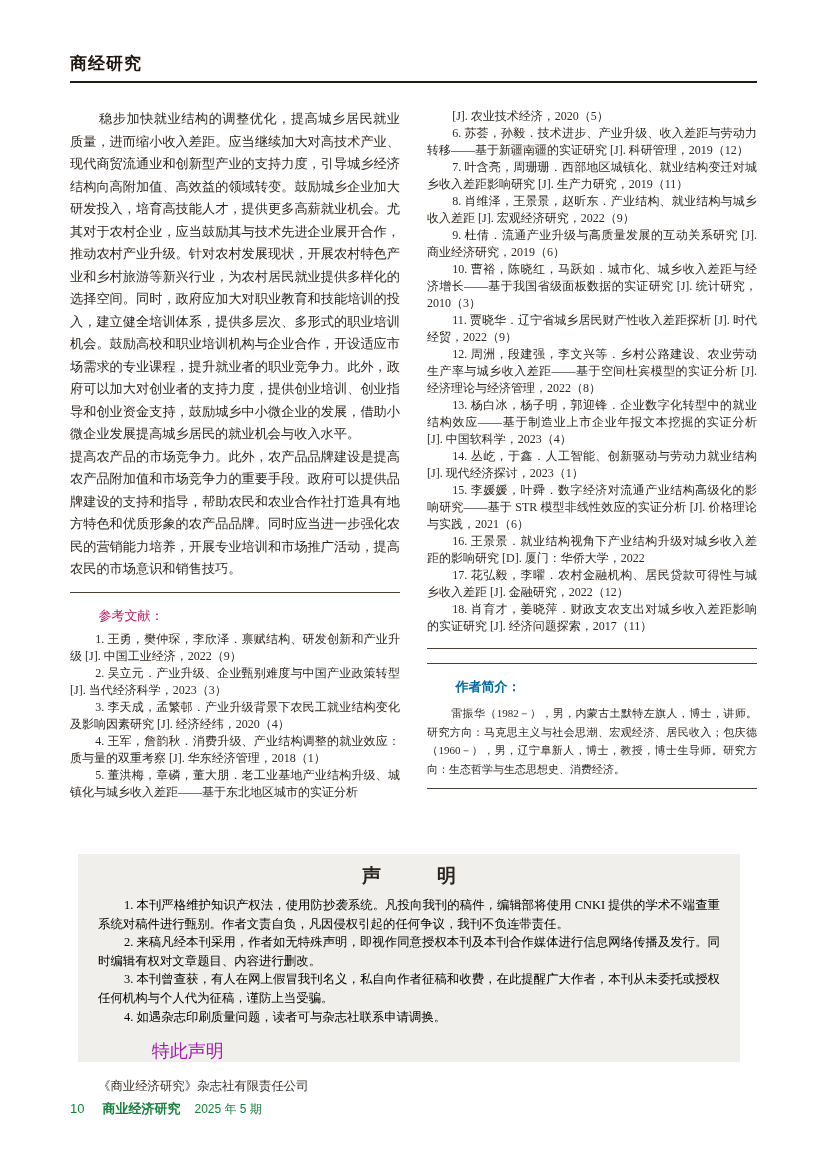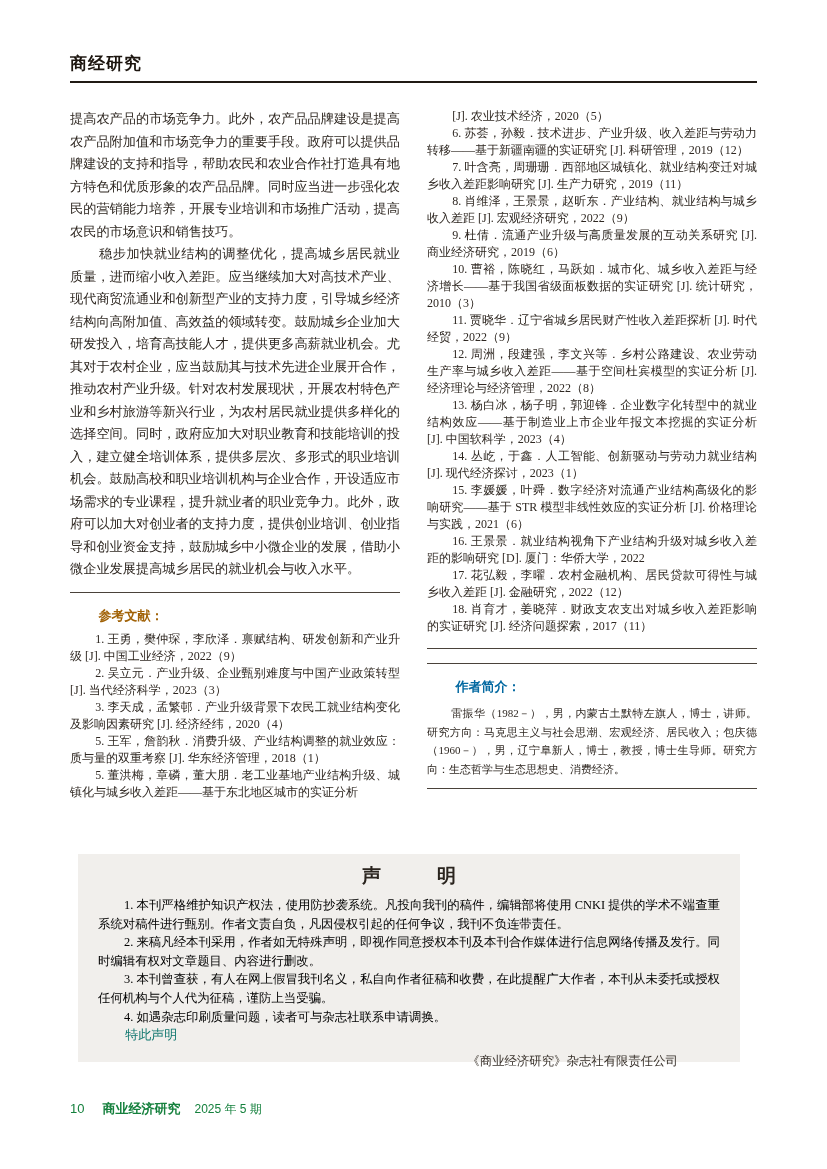--- a/index.html
+++ b/index.html
@@ -55,23 +55,23 @@
   }
   .no-indent { text-indent: 0; }
   .rule {
     border-top: 1.5px solid #4a423a;
     margin: 11px 0 0 0;
   }
   .refs-heading {
     margin: 14px 0 6px 0;
     padding-left: 2.2em;
     font-family: "Liberation Sans", sans-serif;
-    font-weight: bold;
-    font-size: 13px;
-    color: #a16207;
+    font-weight: normal;
+    font-size: 13px;
+    color: #be185d;
   }
   .ref {
     margin: 0;
     font-size: 12px;
     line-height: 17px;
     text-align: justify;
     text-justify: inter-ideograph;
     text-indent: 2.1em;
   }
   .double-rule {
@@ -120,31 +120,31 @@
   .statement-item {
     margin: 0;
     font-size: 12.4px;
     line-height: 18.6px;
     text-align: justify;
     text-justify: inter-ideograph;
     text-indent: 2.1em;
     color: #000000;
   }
   .statement-closing {
-    margin: 0;
-    font-size: 13px;
+    margin: 16px;
+    font-size: 18px;
     line-height: 18.6px;
     text-indent: 2.1em;
-    color: #0f766e;
+    color: #a21caf;
   }
   .statement-signature {
     margin: 7px 0 0 0;
     font-size: 12.4px;
     line-height: 18.6px;
-    text-align: right;
+    text-align: left;
     padding-right: 42px;
     color: #37302a;
   }
   
   .footer {
     position: absolute;
     left: 70px;
     top: 1100px;
     display: flex;
     align-items: baseline;
@@ -169,28 +169,28 @@
 
 <div class="page">
 
   <div class="header">
     <span class="header-title">商经研究</span>
   </div>
 
   <div class="columns">
 
     <div class="col">
+      <p class="body-text">稳步加快就业结构的调整优化，提高城乡居民就业质量，进而缩小收入差距。应当继续加大对高技术产业、现代商贸流通业和创新型产业的支持力度，引导城乡经济结构向高附加值、高效益的领域转变。鼓励城乡企业加大研发投入，培育高技能人才，提供更多高薪就业机会。尤其对于农村企业，应当鼓励其与技术先进企业展开合作，推动农村产业升级。针对农村发展现状，开展农村特色产业和乡村旅游等新兴行业，为农村居民就业提供多样化的选择空间。同时，政府应加大对职业教育和技能培训的投入，建立健全培训体系，提供多层次、多形式的职业培训机会。鼓励高校和职业培训机构与企业合作，开设适应市场需求的专业课程，提升就业者的职业竞争力。此外，政府可以加大对创业者的支持力度，提供创业培训、创业指导和创业资金支持，鼓励城乡中小微企业的发展，借助小微企业发展提高城乡居民的就业机会与收入水平。</p>
       <p class="body-text no-indent">提高农产品的市场竞争力。此外，农产品品牌建设是提高农产品附加值和市场竞争力的重要手段。政府可以提供品牌建设的支持和指导，帮助农民和农业合作社打造具有地方特色和优质形象的农产品品牌。同时应当进一步强化农民的营销能力培养，开展专业培训和市场推广活动，提高农民的市场意识和销售技巧。</p>
-      <p class="body-text">稳步加快就业结构的调整优化，提高城乡居民就业质量，进而缩小收入差距。应当继续加大对高技术产业、现代商贸流通业和创新型产业的支持力度，引导城乡经济结构向高附加值、高效益的领域转变。鼓励城乡企业加大研发投入，培育高技能人才，提供更多高薪就业机会。尤其对于农村企业，应当鼓励其与技术先进企业展开合作，推动农村产业升级。针对农村发展现状，开展农村特色产业和乡村旅游等新兴行业，为农村居民就业提供多样化的选择空间。同时，政府应加大对职业教育和技能培训的投入，建立健全培训体系，提供多层次、多形式的职业培训机会。鼓励高校和职业培训机构与企业合作，开设适应市场需求的专业课程，提升就业者的职业竞争力。此外，政府可以加大对创业者的支持力度，提供创业培训、创业指导和创业资金支持，鼓励城乡中小微企业的发展，借助小微企业发展提高城乡居民的就业机会与收入水平。</p>
       <div class="rule"></div>
       <h3 class="refs-heading">参考文献：</h3>
       <p class="ref">1. 王勇，樊仲琛，李欣泽．禀赋结构、研发创新和产业升级 [J]. 中国工业经济，2022（9）</p>
       <p class="ref">2. 吴立元．产业升级、企业甄别难度与中国产业政策转型 [J]. 当代经济科学，2023（3）</p>
       <p class="ref">3. 李天成，孟繁邨．产业升级背景下农民工就业结构变化及影响因素研究 [J]. 经济经纬，2020（4）</p>
-      <p class="ref">5. 王军，詹韵秋．消费升级、产业结构调整的就业效应：质与量的双重考察 [J]. 华东经济管理，2018（1）</p>
+      <p class="ref">4. 王军，詹韵秋．消费升级、产业结构调整的就业效应：质与量的双重考察 [J]. 华东经济管理，2018（1）</p>
       <p class="ref">5. 董洪梅，章磷，董大朋．老工业基地产业结构升级、城镇化与城乡收入差距——基于东北地区城市的实证分析</p>
     </div>
 
     <div class="col">
       <p class="ref no-indent">[J]. 农业技术经济，2020（5）</p>
       <p class="ref">6. 苏荟，孙毅．技术进步、产业升级、收入差距与劳动力转移——基于新疆南疆的实证研究 [J]. 科研管理，2019（12）</p>
       <p class="ref">7. 叶含亮，周珊珊．西部地区城镇化、就业结构变迁对城乡收入差距影响研究 [J]. 生产力研究，2019（11）</p>
       <p class="ref">8. 肖维泽，王景景，赵昕东．产业结构、就业结构与城乡收入差距 [J]. 宏观经济研究，2022（9）</p>
       <p class="ref">9. 杜倩．流通产业升级与高质量发展的互动关系研究 [J]. 商业经济研究，2019（6）</p>
       <p class="ref">10. 曹裕，陈晓红，马跃如．城市化、城乡收入差距与经济增长——基于我国省级面板数据的实证研究 [J]. 统计研究，2010（3）</p>

